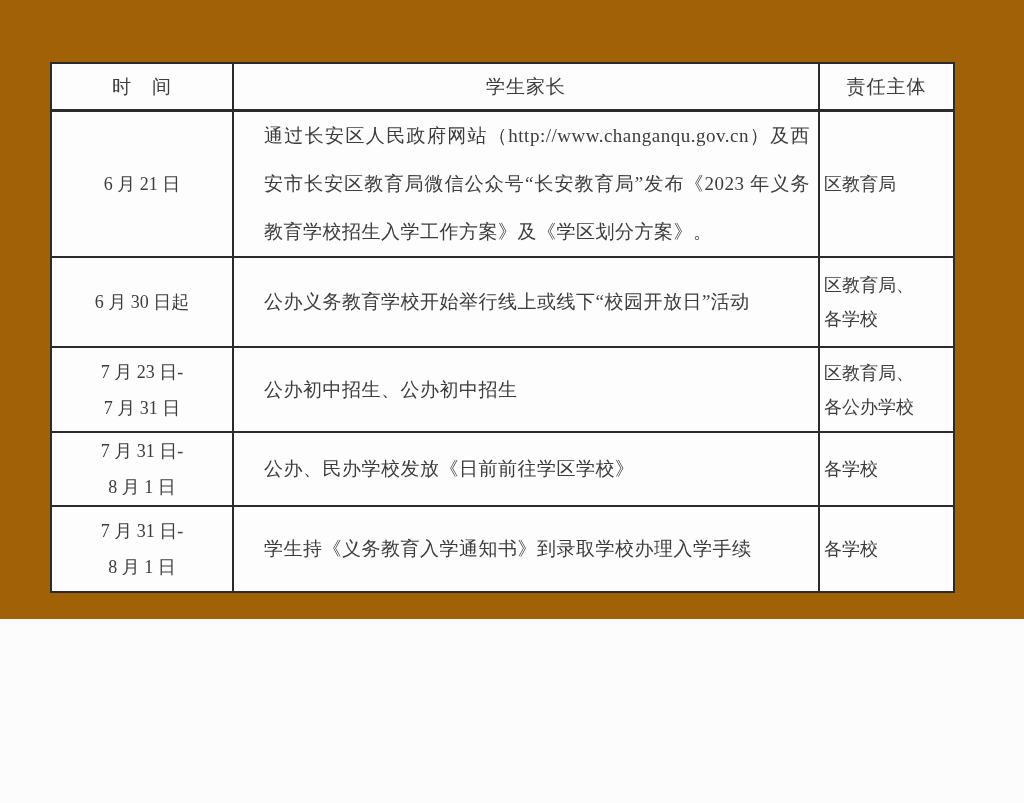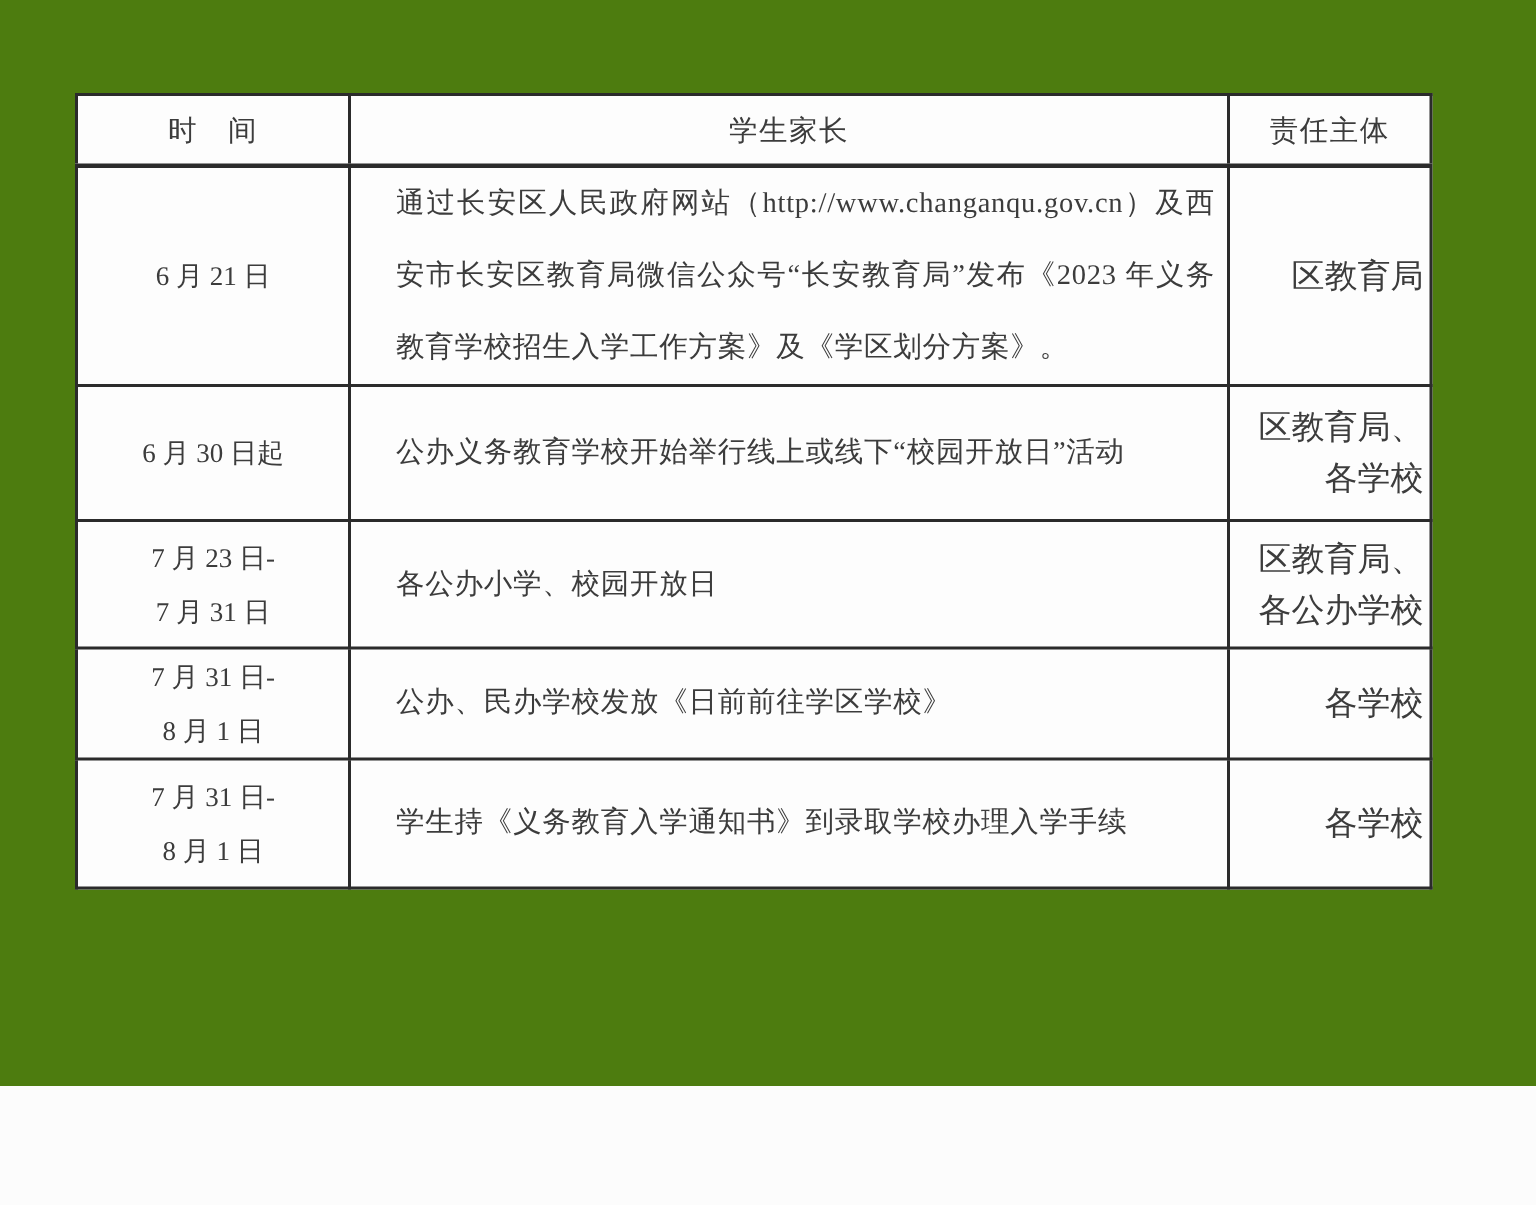--- a/index.html
+++ b/index.html
@@ -11,22 +11,22 @@
     height: 803px;
     background: #fcfcfc;
     font-family: "Liberation Serif", "DejaVu Serif", serif;
     color: #3c3c3c;
     position: relative;
     overflow: hidden;
   }
   .doc-canvas {
     position: absolute;
     left: 0; top: 0;
-    width: 1024px; height: 724px;
-    background: #4d7c0f;
+    width: 1024px; height: 619px;
+    background: #a16207;
   }
   table.schedule {
     position: absolute;
     left: 50px;
     top: 62px;
     width: 903px;
     border-collapse: collapse;
     table-layout: fixed;
     background: #fdfdfd;
   }
@@ -70,22 +70,22 @@
     text-align: justify;
     font-size: 19px;
     line-height: 36px;
     padding: 0 8px 0 30px;
     letter-spacing: 0.5px;
   }
   tr.r0 td.content-cell {
     line-height: 48px;
   }
   td.resp-cell {
-    text-align: right;
-    font-size: 22px;
+    text-align: left;
+    font-size: 18px;
     line-height: 34px;
     white-space: pre-line;
     padding: 0 4px;
   }
 </style>
 </head>
 <body>
 
 <div class="doc-canvas">
 
@@ -110,21 +110,21 @@
       </tr>
       <tr class="r1">
         <td class="time-cell">6 月 30 日起</td>
         <td class="content-cell">公办义务教育学校开始举行线上或线下“校园开放日”活动</td>
         <td class="resp-cell">区教育局、
 各学校</td>
       </tr>
       <tr class="r4">
         <td class="time-cell">7 月 23 日-
 7 月 31 日</td>
-        <td class="content-cell">各公办小学、校园开放日</td>
+        <td class="content-cell">公办初中招生、公办初中招生</td>
         <td class="resp-cell">区教育局、
 各公办学校</td>
       </tr>
       <tr class="r5">
         <td class="time-cell">7 月 31 日-
 8 月 1 日</td>
         <td class="content-cell">公办、民办学校发放《日前前往学区学校》</td>
         <td class="resp-cell">各学校</td>
       </tr>
       <tr class="r6">

